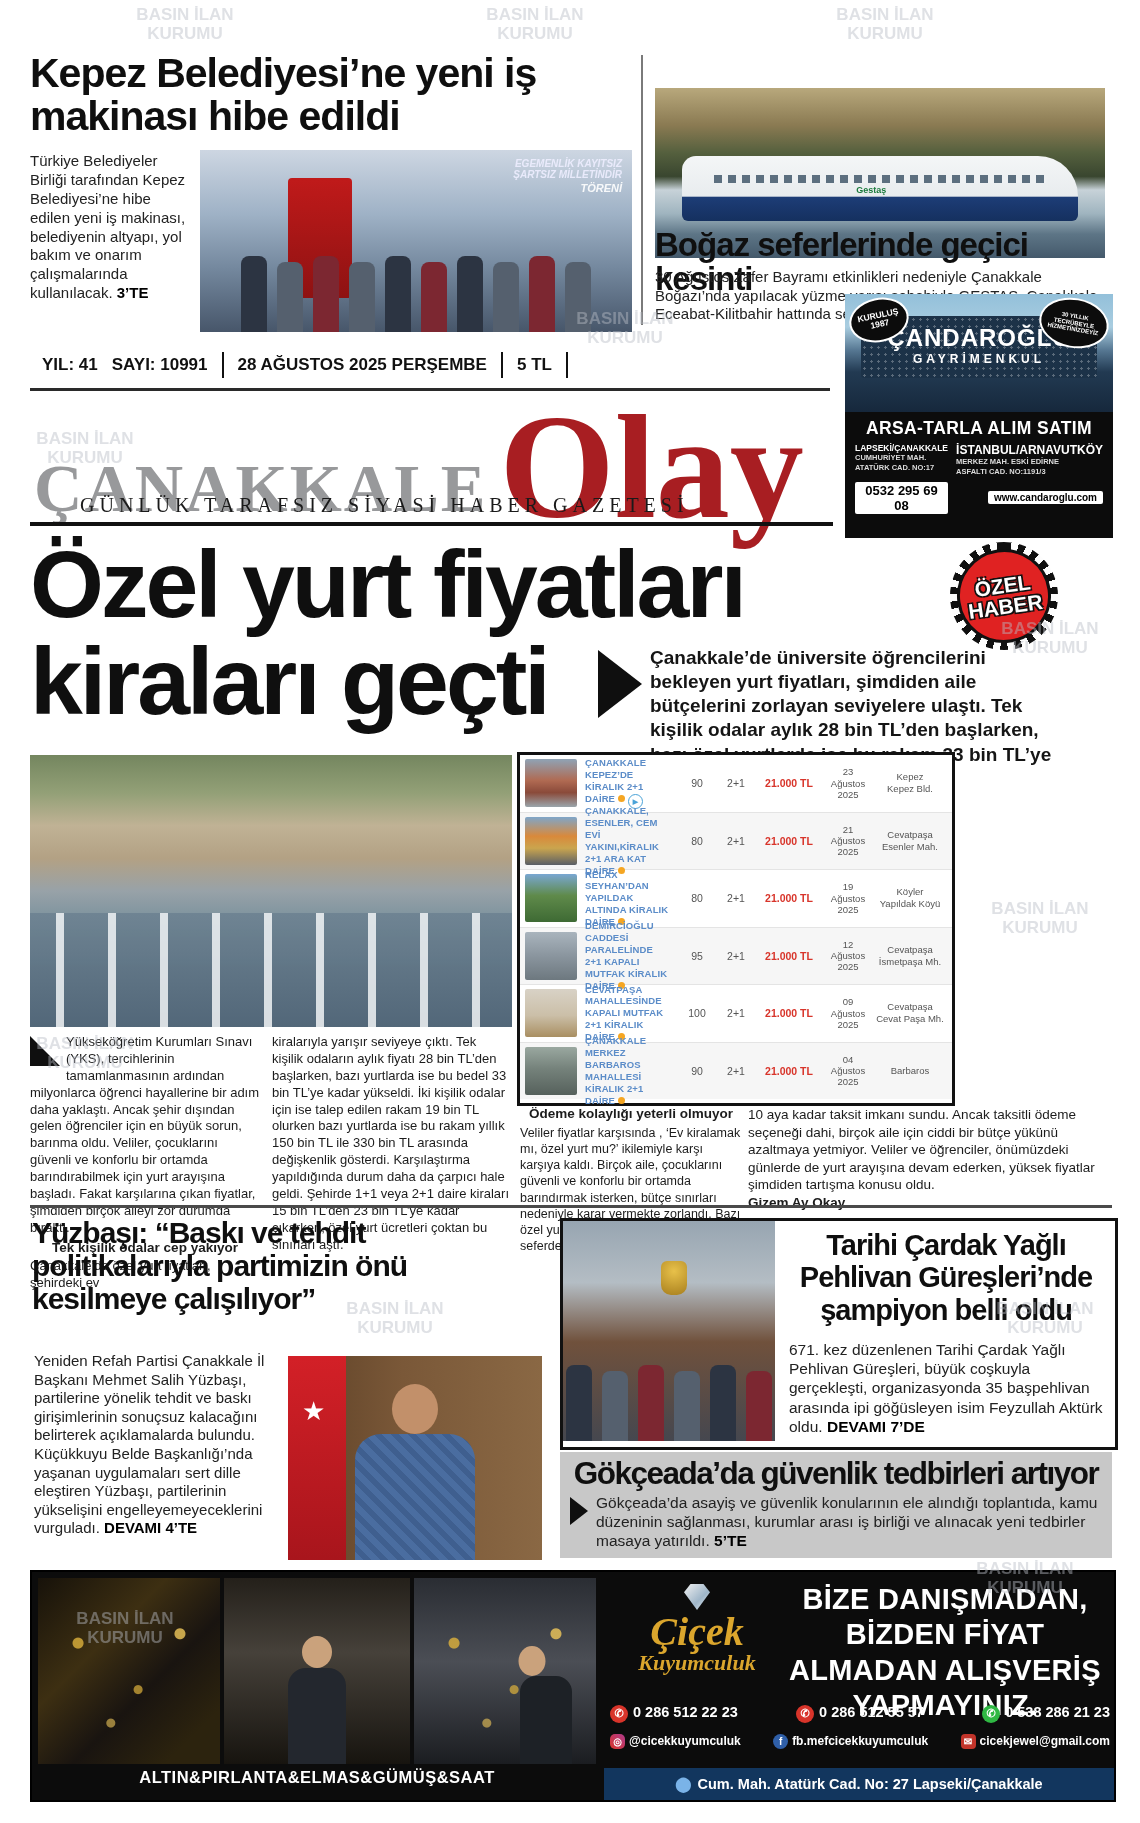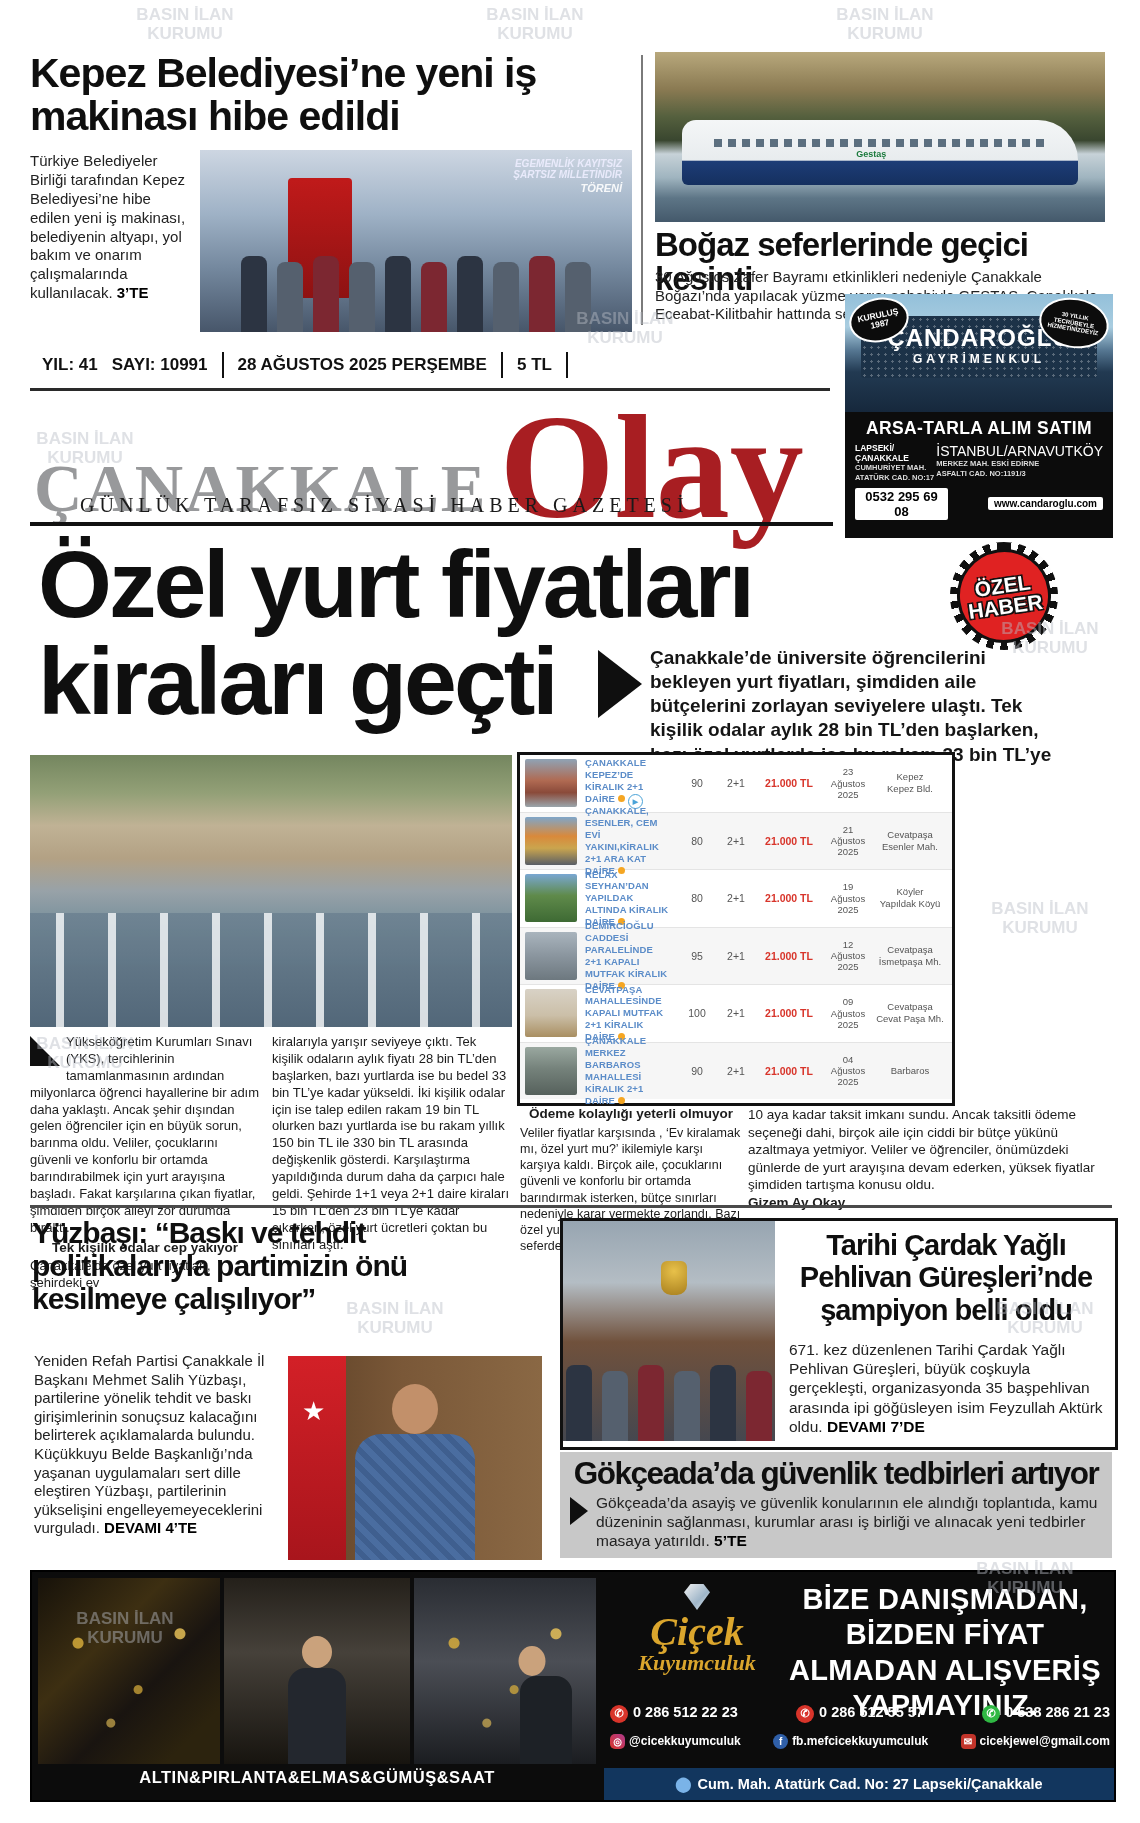--- a/index.html
+++ b/index.html
@@ -18,21 +18,21 @@
   .ph-stage{background:linear-gradient(180deg,#cdd6e2 0%,#9fb2c6 35%,#74889e 65%,#47566a 100%);}
   .flagstrip{position:absolute;left:88px;top:28px;width:64px;height:120px;
       background:linear-gradient(180deg,#c01a1a,#8e1212);border-radius:4px;}
   .people{position:absolute;bottom:0;left:0;right:0;height:86px;display:flex;gap:10px;
       align-items:flex-end;justify-content:center;}
   .people i{display:block;width:26px;height:76px;border-radius:8px 8px 0 0;background:#2c3442;}
   .people i:nth-child(2n){background:#55606e;height:70px;}
   .people i:nth-child(3n){background:#7c2731;}
   .stage-txt{position:absolute;right:10px;top:8px;color:#eef;font-style:italic;font-weight:bold;
       font-size:10px;text-align:right;width:150px;opacity:.9;}
-  .ph-ferry{background:linear-gradient(180deg,#b8a87c 0%,#8a7a52 22%,#55603e 38%,#39462f 52%,#c7d2d8 60%,#9fb4bf 74%,#5d7586 86%,#44596b 100%);}
+  .ph-ferry{background:linear-gradient(180deg,#b8a87c 0%,#8a7a52 22%,#55603e 38%,#39462f 52%,#c7d2d8 60%,#9fb4bf 74%,#5d7586 86%,#44596b 100%);margin-top:36px;}
   .ferryhull{position:absolute;left:6%;right:6%;bottom:22%;height:38%;
       background:linear-gradient(180deg,#f4f6f7 0%,#e8ecee 62%,#1d3d77 63%,#15305f 100%);
       border-radius:14px 40px 6px 6px;}
   .ferrywin{position:absolute;left:8%;right:8%;top:30%;height:12%;
       background:repeating-linear-gradient(90deg,#5c6f7f 0 8px,#eef1f3 8px 14px);}
   .ferrylogo{position:absolute;left:44%;bottom:40%;font-size:9px;font-weight:bold;color:#1b7a3d;}
   .ph-harbor{background:linear-gradient(180deg,#74865f 0%,#93a077 14%,#c0b295 26%,#b3a184 38%,#98a2a8 50%,#78909c 62%,#5d7585 78%,#4e6districts676 100%);}
   .ph-harbor{background:linear-gradient(180deg,#74865f 0%,#93a077 14%,#c0b295 26%,#b3a184 38%,#98a2a8 50%,#78909c 62%,#5d7585 78%,#4e626f 100%);}
   .boats{position:absolute;left:0;right:0;bottom:0;height:42%;
       background:repeating-linear-gradient(90deg,transparent 0 26px,#e8ecef 26px 34px,transparent 34px 52px),
@@ -201,33 +201,33 @@
     </div>
     <div class="abs" style="left:0;top:118px;right:0;bottom:0;color:#fff;text-align:center;">
       <div style="font-weight:bold;font-size:17.5px;letter-spacing:.4px;margin-top:6px;">ARSA-TARLA ALIM SATIM</div>
       <div style="display:flex;justify-content:space-between;padding:4px 10px 0 10px;text-align:left;">
         <div>
           <div style="font-weight:bold;font-size:8.5px;">LAPSEKİ/ÇANAKKALE</div>
           <div style="font-size:7.5px;white-space:pre-line;line-height:1.3;color:#ddd;font-weight:bold;">CUMHURİYET MAH.
 ATATÜRK CAD. NO:17</div>
         </div>
         <div>
-          <div style="font-weight:normal;font-size:14px;">İSTANBUL/ARNAVUTKÖY</div>
+          <div style="font-weight:bold;font-size:12px;">İSTANBUL/ARNAVUTKÖY</div>
           <div style="font-size:7.5px;white-space:pre-line;line-height:1.3;color:#ddd;font-weight:bold;">MERKEZ MAH. ESKİ EDİRNE
 ASFALTI CAD. NO:1191/3</div>
         </div>
       </div>
       <div style="display:flex;justify-content:space-between;align-items:center;padding:5px 10px;gap:40px;">
         <span class="wpill" style="font-size:13px;">0532 295 69 08</span>
         <span class="wpill" style="font-size:10px;">www.candaroglu.com</span>
       </div>
     </div>
   </div>
 
-  <div class="abs hl" style="left:30px;top:536px;width:940px;font-size:95px;line-height:1.02;letter-spacing:-3px;margin-left:8px;">
+  <div class="abs hl" style="left:30px;top:536px;width:940px;font-size:95px;line-height:1.02;letter-spacing:-3px;">
     <div>Özel yurt fiyatları</div>
     <div>kiraları geçti</div>
   </div>
 
   <div class="burst" style="left:950px;top:542px;width:108px;height:108px;">
     <div class="burst-in">
       <span>ÖZEL</span>
       <span>HABER</span>
     </div>
   </div>

